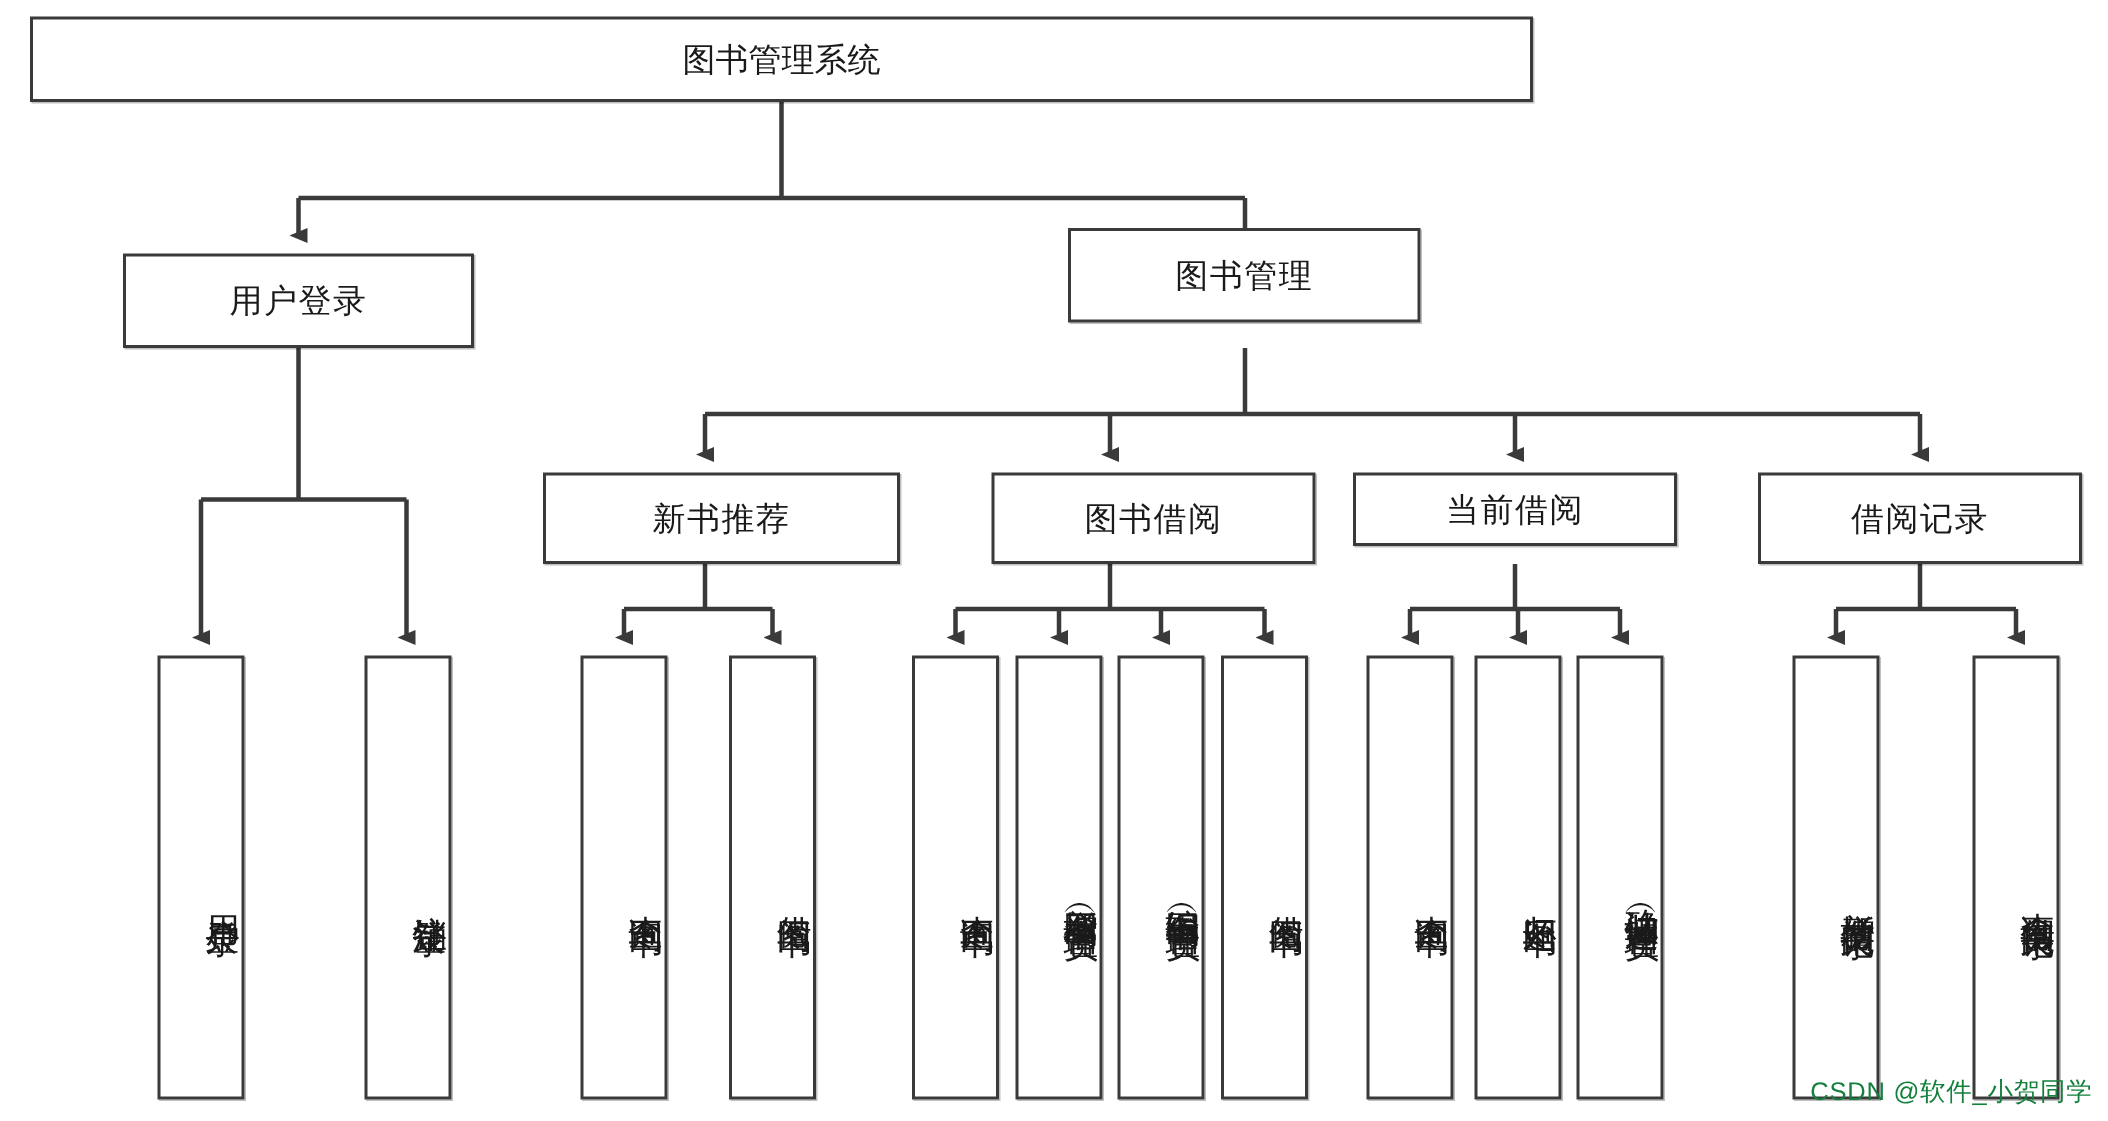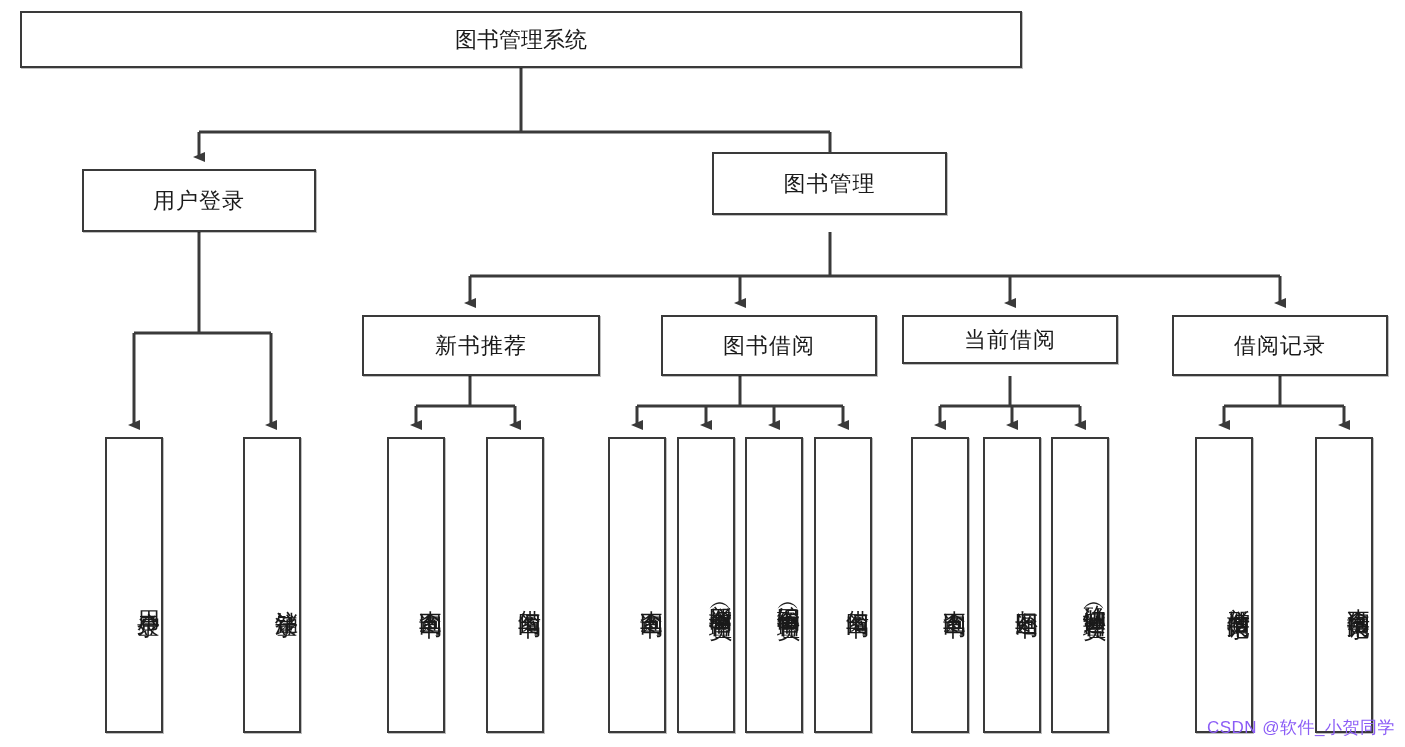--- a/index.html
+++ b/index.html
@@ -56,21 +56,21 @@
     writing-mode: vertical-rl;
     text-orientation: upright;
     line-height: 1.05;
     white-space: nowrap;
   }
   .watermark {
     position: absolute;
     right: 10px;
     bottom: 8px;
     font-size: 17px;
-    color: #8b5cf6;
+    color: #15803d;
     letter-spacing: 0.5px;
     white-space: nowrap;
     margin-left: 12px;
   }
 </style>
 </head>
 <body>
 
 <div id="canvas">
 

